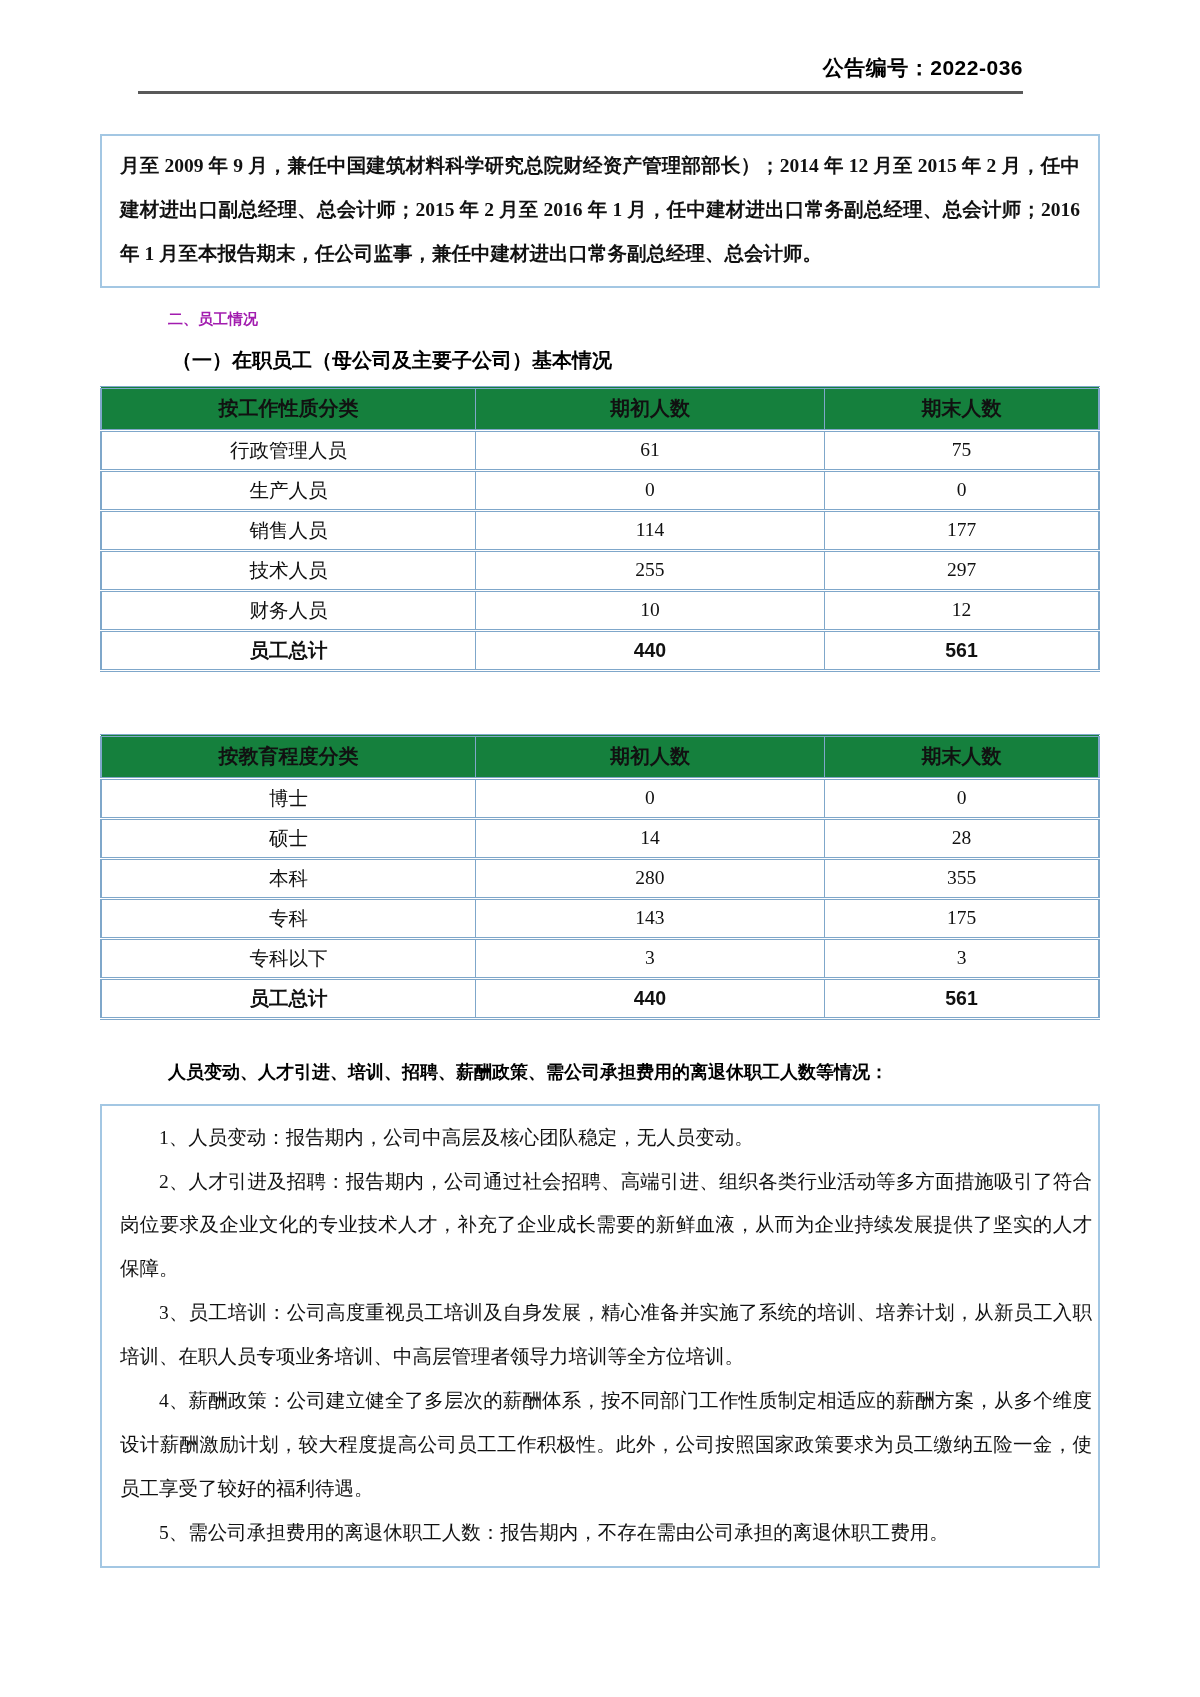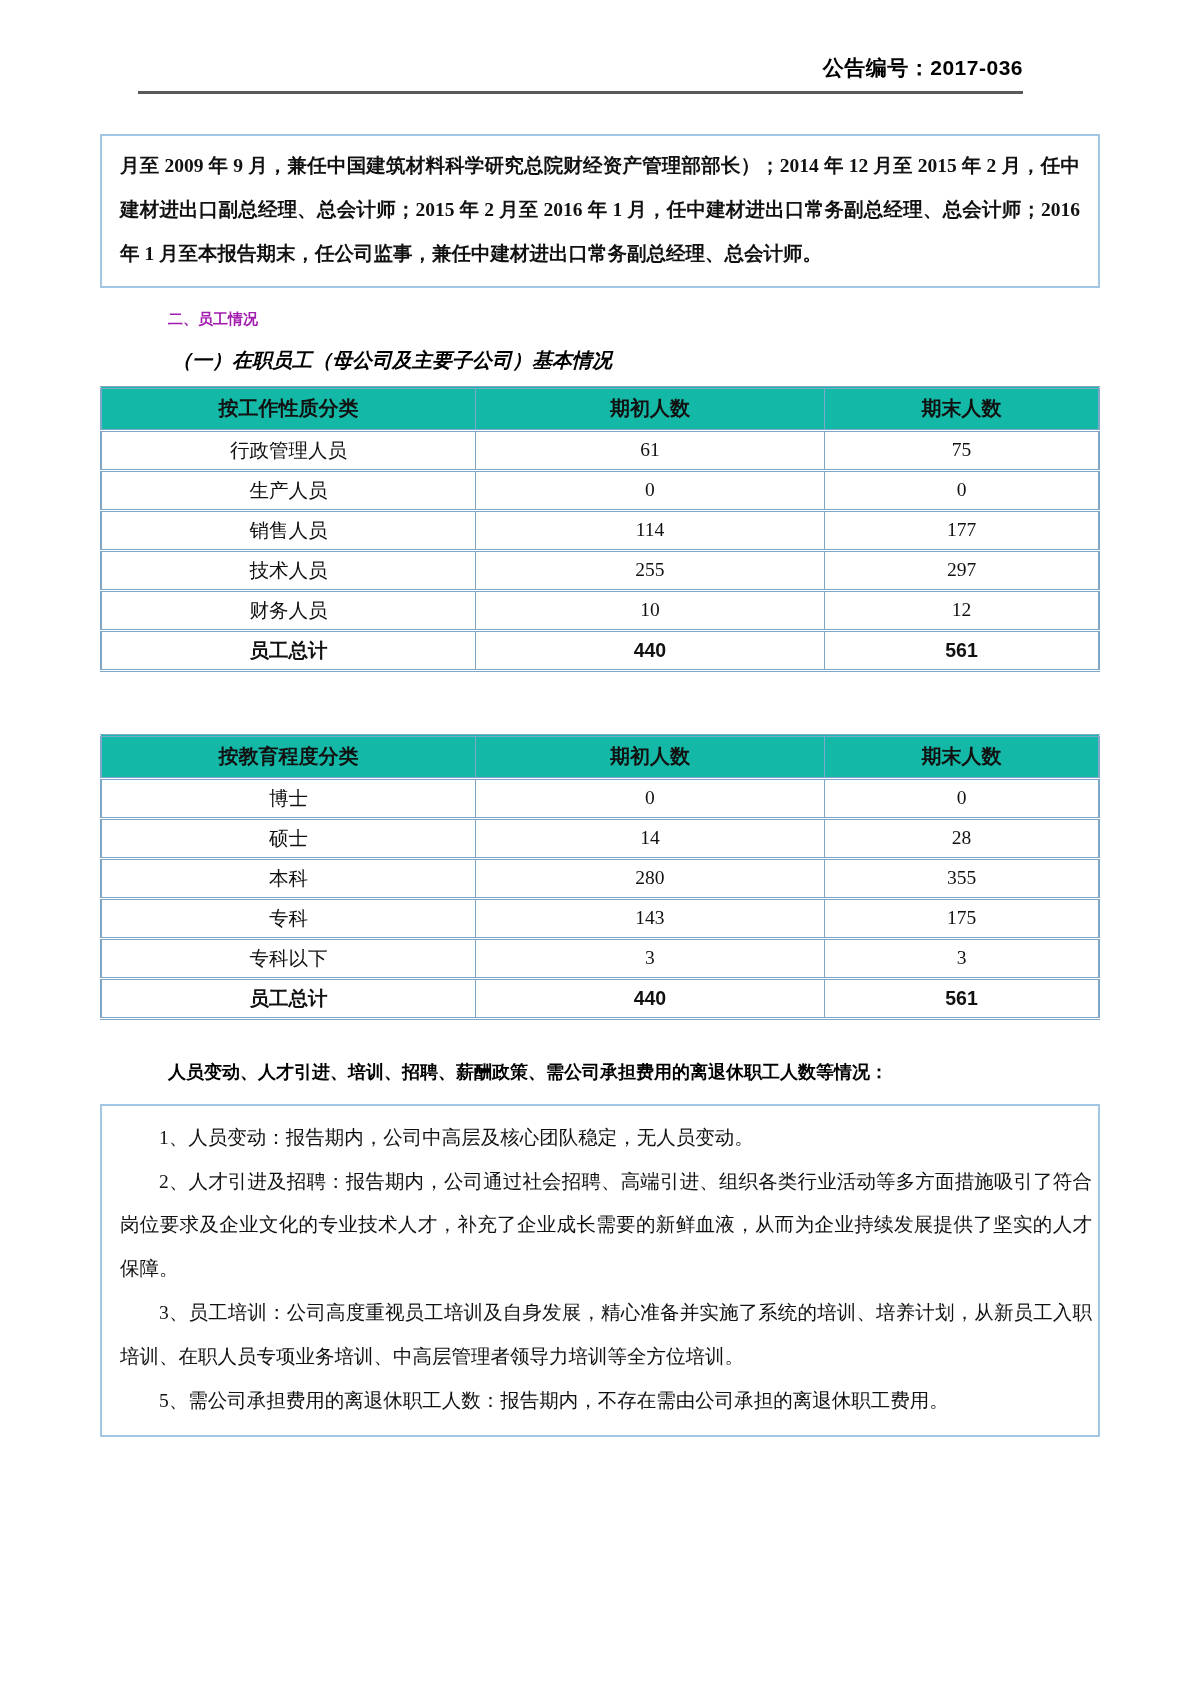--- a/index.html
+++ b/index.html
@@ -46,21 +46,20 @@
     font-weight: bold;
     font-size: 15px;
     color: #a21caf;
   }
   .section-subheading {
     margin: 18px 0 12px 72px;
     font-family: "Liberation Sans", "DejaVu Sans", sans-serif;
     font-weight: bold;
     font-size: 20px;
     color: #000;
-    font-style: italic;
   }
 
   table.emp-table {
     width: 100%;
     table-layout: fixed;
     border-collapse: collapse;
     border: 2px solid #7fa7ca;
     background: #fff;
   }
   .table-gap { height: 62px; }
@@ -69,21 +68,21 @@
     border-right: 1px solid #7fa7ca;
     border-top: 3px double #7fa7ca;
     border-bottom: 3px double #7fa7ca;
     text-align: center;
     vertical-align: middle;
     height: 37px;
     font-size: 19.5px;
     padding: 0 6px;
   }
   table.emp-table tr.thead td {
-    background: #14b8a6;
+    background: #15803d;
     height: 40px;
     font-family: "Liberation Sans", "DejaVu Sans", sans-serif;
     font-weight: bold;
     font-size: 20px;
   }
   table.emp-table tr.total-row td {
     font-family: "Liberation Sans", "DejaVu Sans", sans-serif;
     font-weight: bold;
     font-size: 19.5px;
   }
@@ -94,21 +93,21 @@
     font-weight: bold;
     font-size: 18px;
     color: #000;
   }
   .notes-block { margin-top: 20px; padding: 10px 6px 12px 18px; }
   .notes-block p { margin: 0; text-indent: 2em; }
 </style>
 </head>
 <body>
 
-<div class="announcement-no">公告编号：2017-036</div>
+<div class="announcement-no">公告编号：2022-036</div>
 <div class="header-rule"></div>
 
 <div class="content">
 
   <div class="text-block bio-block">
     <p>月至 2009 年 9 月，兼任中国建筑材料科学研究总院财经资产管理部部长）；2014 年 12 月至 2015 年 2 月，任中建材进出口副总经理、总会计师；2015 年 2 月至 2016 年 1 月，任中建材进出口常务副总经理、总会计师；2016 年 1 月至本报告期末，任公司监事，兼任中建材进出口常务副总经理、总会计师。</p>
   </div>
 
   <div class="section-heading">二、员工情况</div>
   <div class="section-subheading">（一）在职员工（母公司及主要子公司）基本情况</div>
@@ -204,16 +203,17 @@
     </tr>
   </tbody>
     </table>
 
   <div class="note-heading">人员变动、人才引进、培训、招聘、薪酬政策、需公司承担费用的离退休职工人数等情况：</div>
 
   <div class="text-block notes-block">
     <p>1、人员变动：报告期内，公司中高层及核心团队稳定，无人员变动。</p>
     <p>2、人才引进及招聘：报告期内，公司通过社会招聘、高端引进、组织各类行业活动等多方面措施吸引了符合岗位要求及企业文化的专业技术人才，补充了企业成长需要的新鲜血液，从而为企业持续发展提供了坚实的人才保障。</p>
     <p>3、员工培训：公司高度重视员工培训及自身发展，精心准备并实施了系统的培训、培养计划，从新员工入职培训、在职人员专项业务培训、中高层管理者领导力培训等全方位培训。</p>
+    <p>4、薪酬政策：公司建立健全了多层次的薪酬体系，按不同部门工作性质制定相适应的薪酬方案，从多个维度设计薪酬激励计划，较大程度提高公司员工工作积极性。此外，公司按照国家政策要求为员工缴纳五险一金，使员工享受了较好的福利待遇。</p>
     <p>5、需公司承担费用的离退休职工人数：报告期内，不存在需由公司承担的离退休职工费用。</p>
   </div>
 
 </div>
 
 </body></html>

